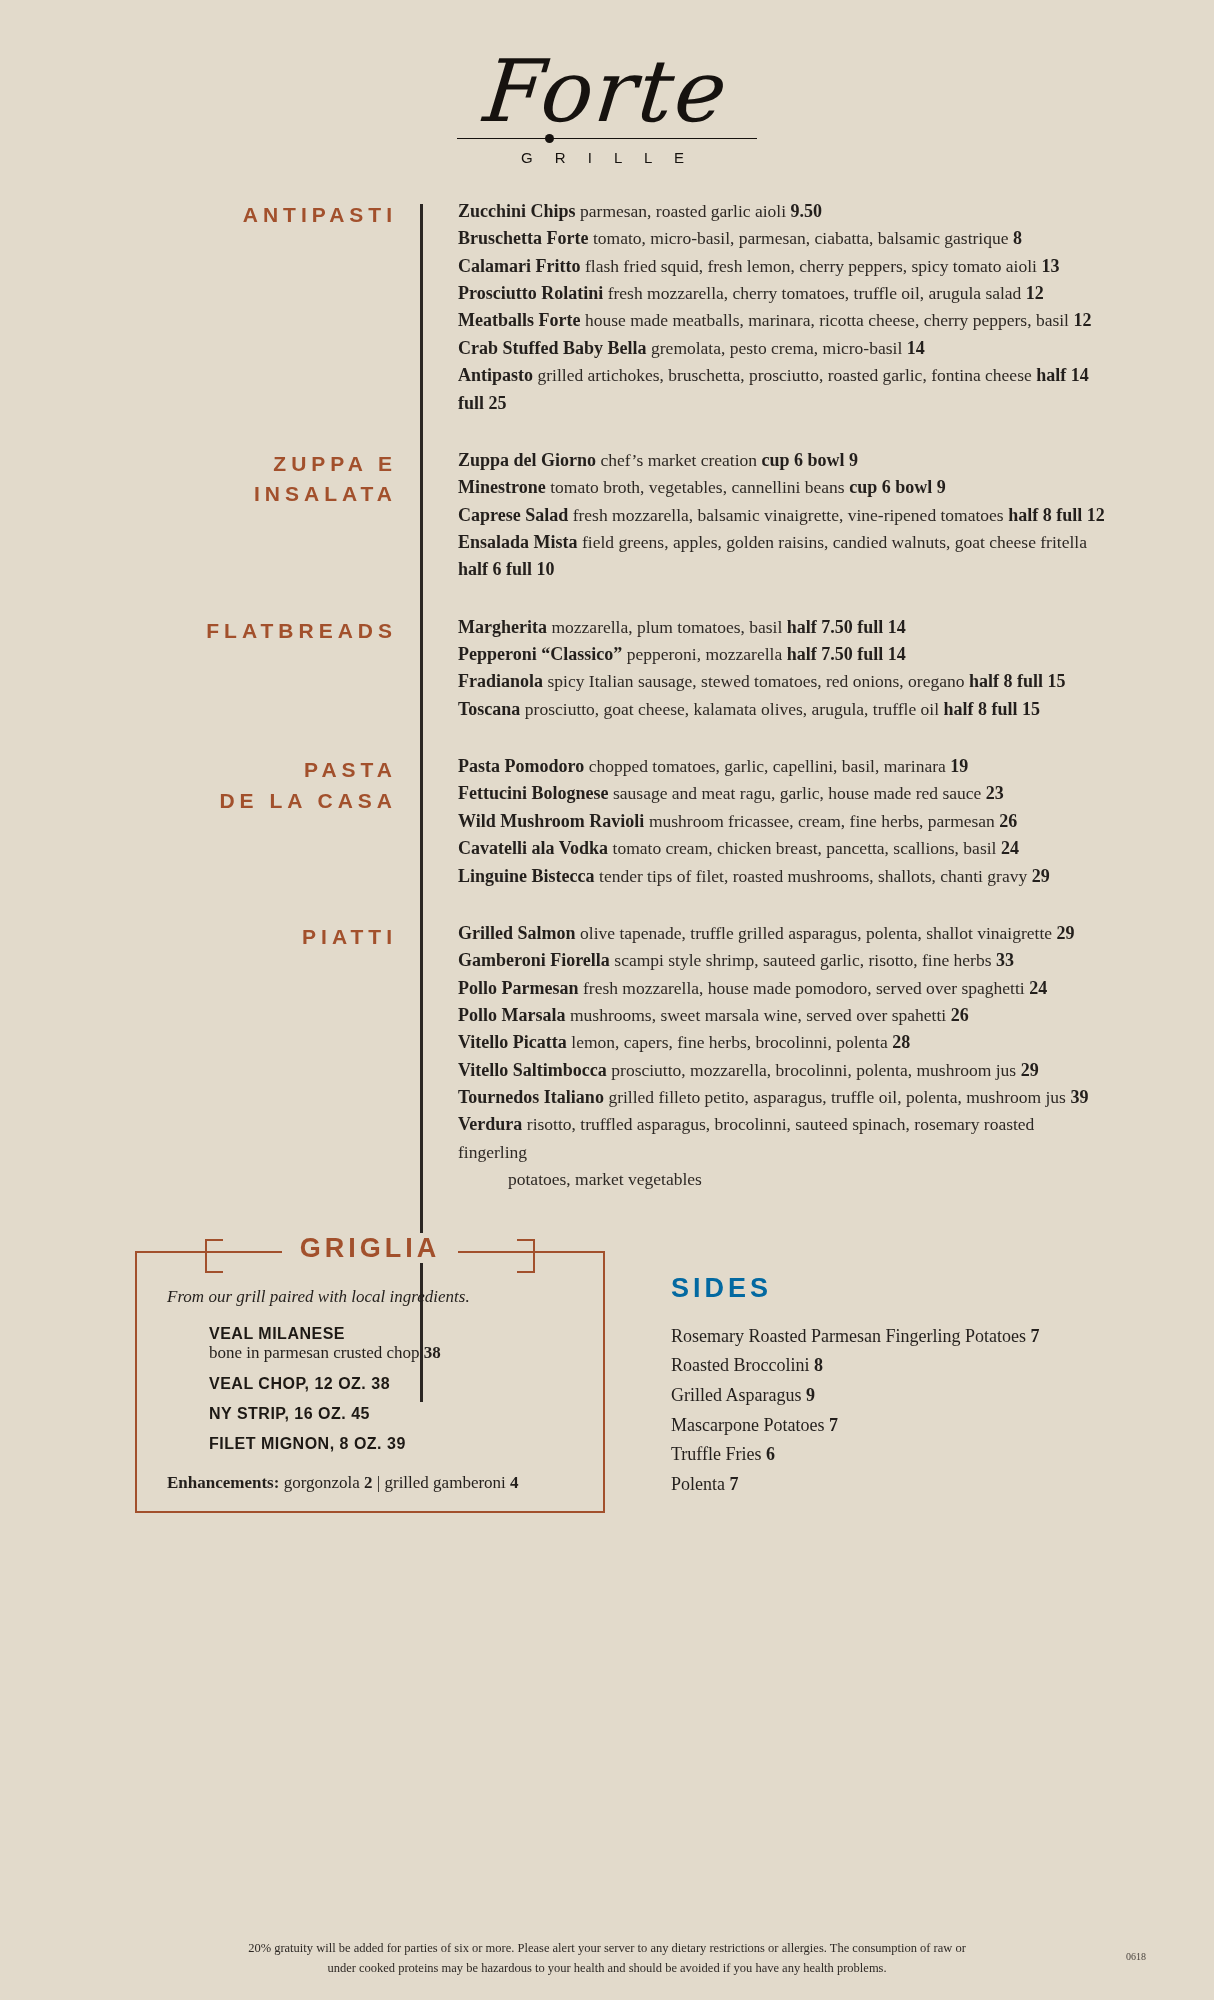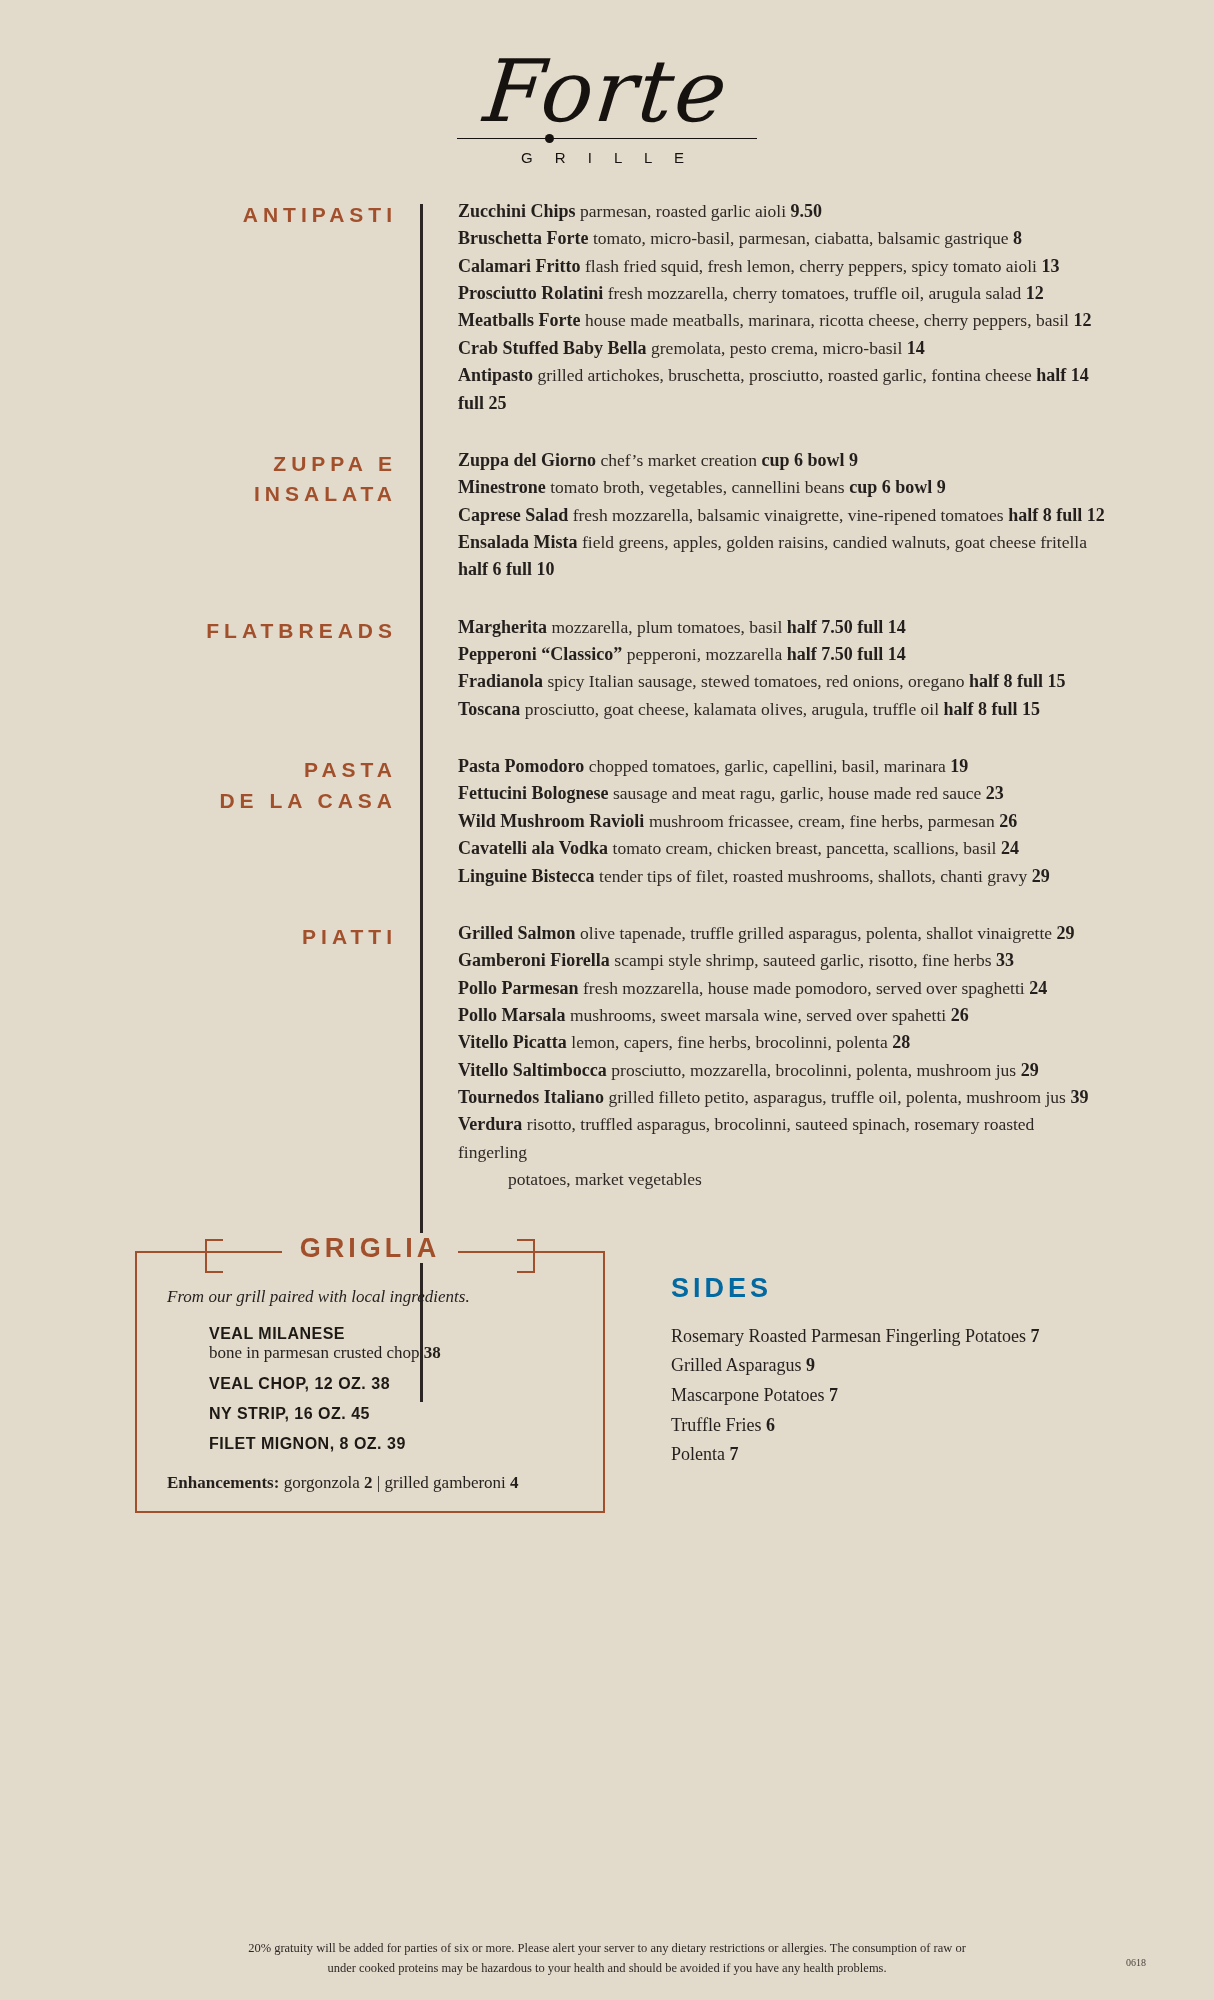--- a/index.html
+++ b/index.html
@@ -223,21 +223,21 @@
   .legal {
     font-size: 12.5px;
     line-height: 1.55;
     color: #2e2925;
     width: 740px;
     margin: 0 auto;
   }
   .code {
     position: absolute;
     right: 68px;
-    bottom: 10px;
+    bottom: 16px;
     font-size: 10px;
     color: #4a443e;
   }
 </style>
 </head>
 <body>
 
 <div class="logo-wrap">
   <div class="logo-script">Forte</div>
   <div class="logo-rule">
@@ -338,20 +338,21 @@
       <span>|</span>
       <span>grilled gamberoni</span>
       <span class="pr" style="font-weight:bold">4</span>
     </div>
   </div>
 
   <div class="sides">
     <div class="sides-title">SIDES</div>
     <div id="sides-host">
         <div class="side-item"><span>Rosemary Roasted Parmesan Fingerling Potatoes</span> <span class="pr">7</span></div>
+        <div class="side-item"><span>Roasted Broccolini</span> <span class="pr">8</span></div>
         <div class="side-item"><span>Grilled Asparagus</span> <span class="pr">9</span></div>
         <div class="side-item"><span>Mascarpone Potatoes</span> <span class="pr">7</span></div>
         <div class="side-item"><span>Truffle Fries</span> <span class="pr">6</span></div>
         <div class="side-item"><span>Polenta</span> <span class="pr">7</span></div>
       </div>
   </div>
 
 </div>
 
 <div class="footer">

